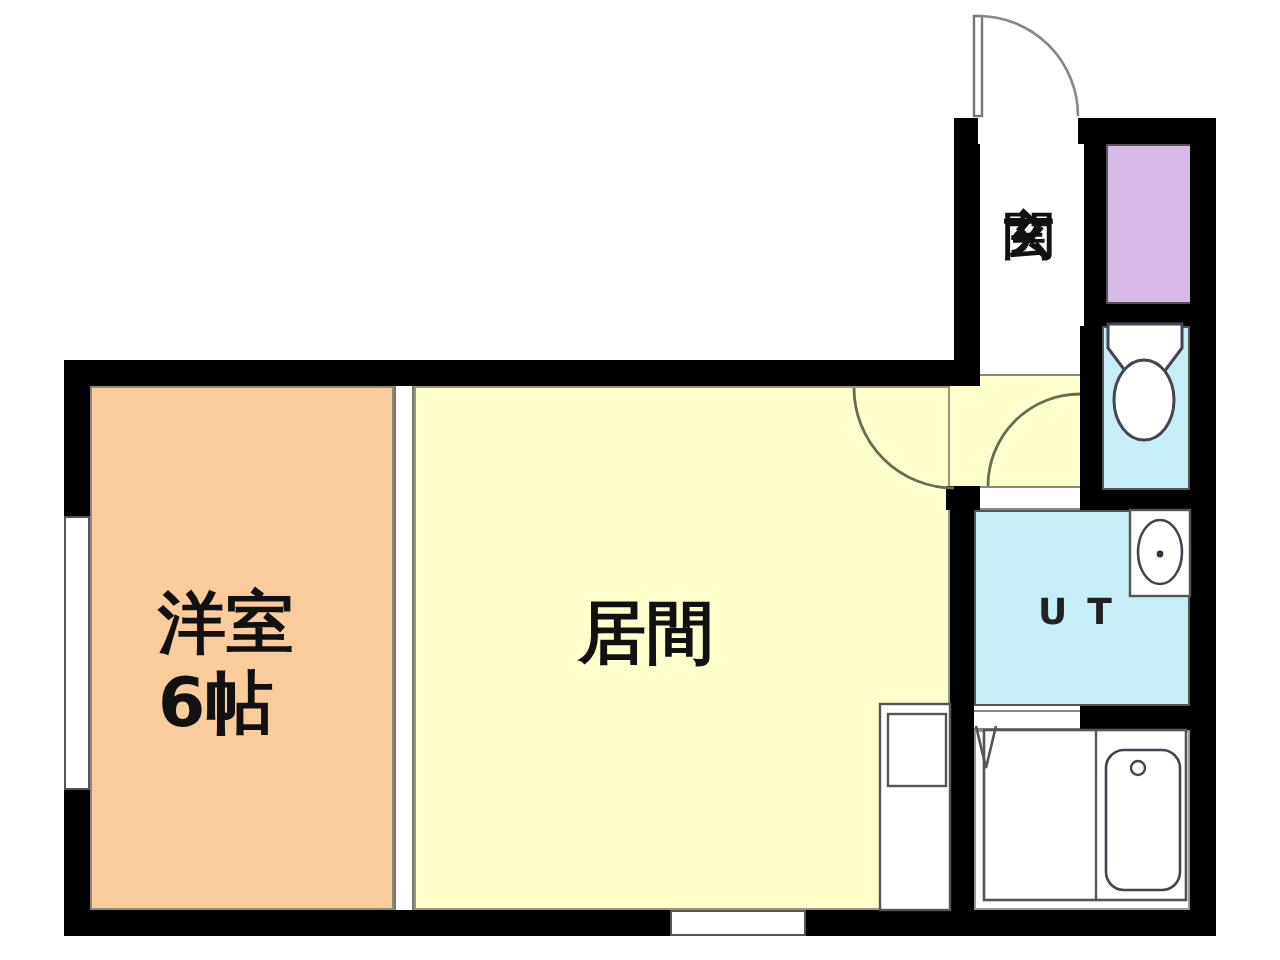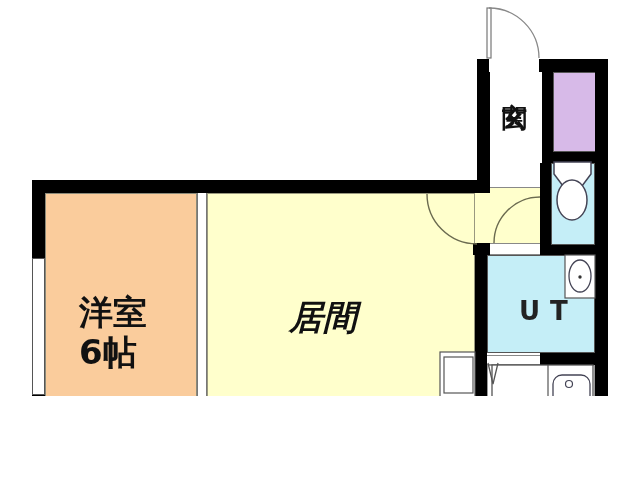--- a/index.html
+++ b/index.html
@@ -1,16 +1,16 @@
 <!DOCTYPE html>
 <html><head>
 <meta charset="utf-8">
 <style>
   html,body{margin:0;padding:0;background:#fff;}
-  #plan-canvas{position:relative;width:640px;height:396px;background:#ffffff;overflow:hidden;
+  #plan-canvas{position:relative;width:640px;height:480px;background:#ffffff;overflow:hidden;
     font-family:"DejaVu Sans","Liberation Sans",sans-serif;}
   .abs{position:absolute;box-sizing:border-box;}
   .wall{background:#000000;}
   
   #floor-western{left:45px;top:193px;width:152px;height:262px;background:#FACC9C;border:1px solid #8a8a7a;}
   #floor-partition{left:197px;top:193px;width:10px;height:262px;background:#ffffff;border-left:1px solid #777;border-right:1px solid #777;}
   #floor-living{left:207px;top:193px;width:268px;height:262px;background:#FFFFCC;border:1px solid #99987f;}
   #floor-living-doorway{left:475px;top:193px;width:12px;height:52px;background:#FFFFCC;}
   #floor-hallway{left:487px;top:187px;width:53px;height:58px;background:#FFFFCC;border-top:1px solid #888;}
   #floor-genkan{left:490px;top:59px;width:52px;height:128px;background:#ffffff;}
@@ -38,23 +38,23 @@
   #window-left{left:32px;top:258px;width:13px;height:137px;background:#fff;border:1px solid #555;}
   #window-bottom{left:335px;top:455px;width:68px;height:13px;background:#fff;border:1px solid #555;}
   #door-hall-ut{left:490px;top:243px;width:50px;height:12px;background:#fff;border-top:1px solid #888;border-bottom:1px solid #888;}
   #door-bath{left:487px;top:355px;width:53px;height:10px;background:#fff;border-top:1px solid #888;border-bottom:1px solid #888;}
   #door-entry-gap{left:489px;top:59px;width:50px;height:13px;background:#fff;}
   
   #fixtures{left:0;top:0;width:640px;height:480px;pointer-events:none;}
   
   .room-label{position:absolute;color:#111;font-weight:bold;white-space:pre;}
   #label-western{left:79px;top:292px;font-size:34px;line-height:40px;}
-  #label-living{left:289px;top:297px;font-size:34px;line-height:40px;font-style:italic;}
+  #label-living{left:289px;top:297px;font-size:34px;line-height:40px;}
   #label-genkan{left:501px;top:83px;font-size:25px;line-height:27px;writing-mode:vertical-rl;letter-spacing:3px;font-weight:bold;}
-  #label-ut{left:519px;top:296px;font-size:26px;font-weight:600;letter-spacing:10px;color:#222;}
+  #label-ut{left:519px;top:296px;font-size:18px;font-weight:600;letter-spacing:10px;color:#222;}
 </style>
 </head>
 <body>
 
 <div id="plan-canvas">
 
   <div class="abs" id="floor-western"></div>
   <div class="abs" id="floor-partition"></div>
   <div class="abs" id="floor-living"></div>
   <div class="abs" id="floor-living-doorway"></div>

